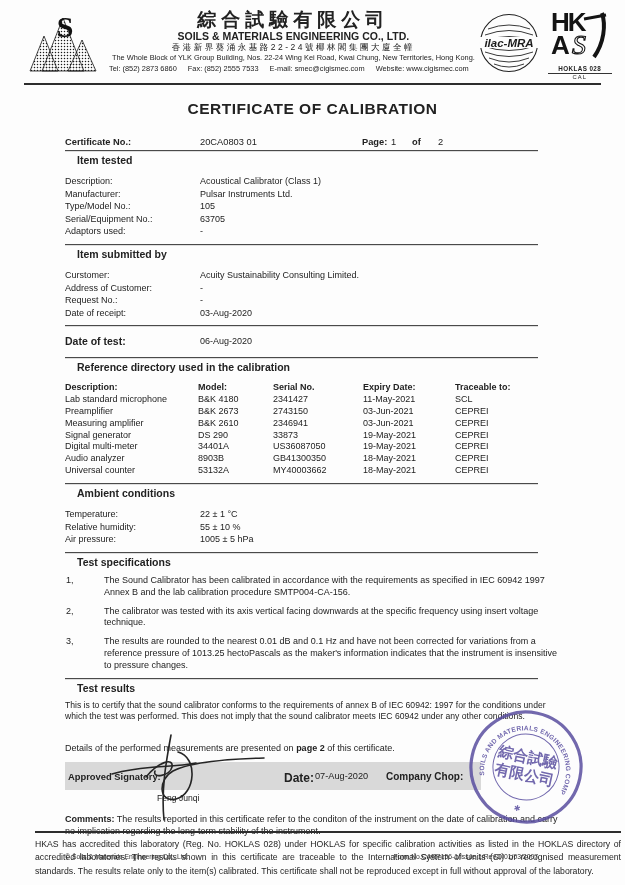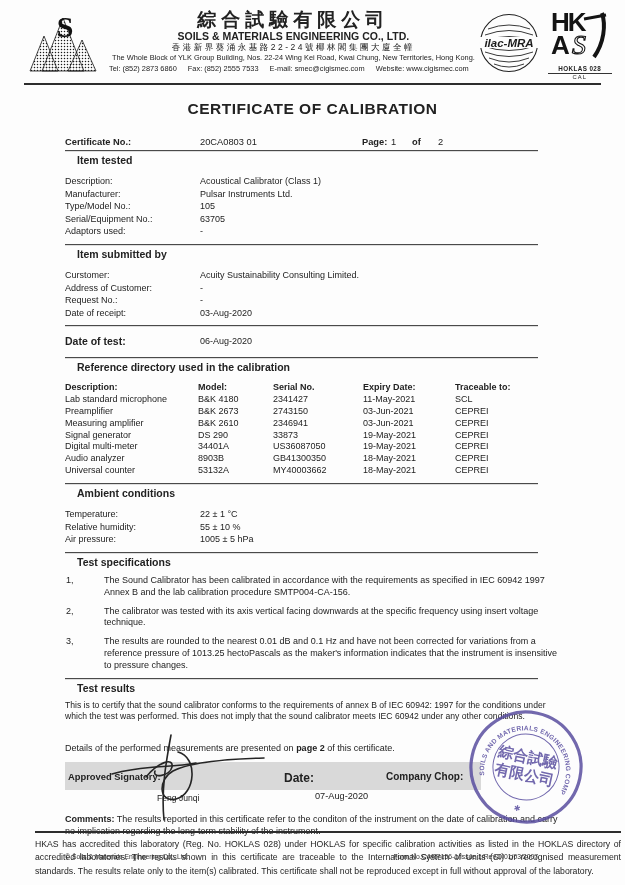--- a/index.html
+++ b/index.html
@@ -47,21 +47,21 @@
   .spec .num{width:38px;flex:none;padding-left:1px;}
   .spec .txt{width:460px;flex:none;}
   .results-p{width:502px;font-size:8.6px;line-height:11.6px;margin-top:6px;}
   .details{margin-top:20px;font-size:9px;}
   .details b{font-weight:bold;}
   
   .sigwrap{position:relative;margin-top:9px;}
   .band{position:relative;width:416px;height:28px;background:#d9d9d9;}
   .band .lbl{position:absolute;left:3px;top:9px;font-weight:bold;font-size:9.4px;}
   .band .dlbl{position:absolute;left:219px;top:9px;font-weight:bold;font-size:12px;}
-  .band .dval{position:absolute;left:250px;top:9px;font-size:9.2px;margin-top:20px;}
+  .band .dval{position:absolute;left:250px;top:9px;font-size:9.2px;}
   .band .clbl{position:absolute;left:321px;top:9px;font-weight:bold;font-size:10px;}
   .signame{position:absolute;left:92px;top:31px;font-size:8.6px;}
   .sig-svg{position:absolute;left:43px;top:-30px;pointer-events:none;}
   .stamp{position:absolute;left:402px;top:-54px;opacity:.85;}
   .comments{margin-top:23px;width:502px;font-size:9px;line-height:12.2px;}
   .comments b{font-weight:bold;}
   .formrow{display:flex;justify-content:space-between;width:473px;margin-top:16px;font-size:6.8px;color:#333;}
   
   .bottom{position:absolute;left:35px;right:4px;bottom:6px;}
   .rule-bot{height:1.6px;background:#2d2d2d;}

